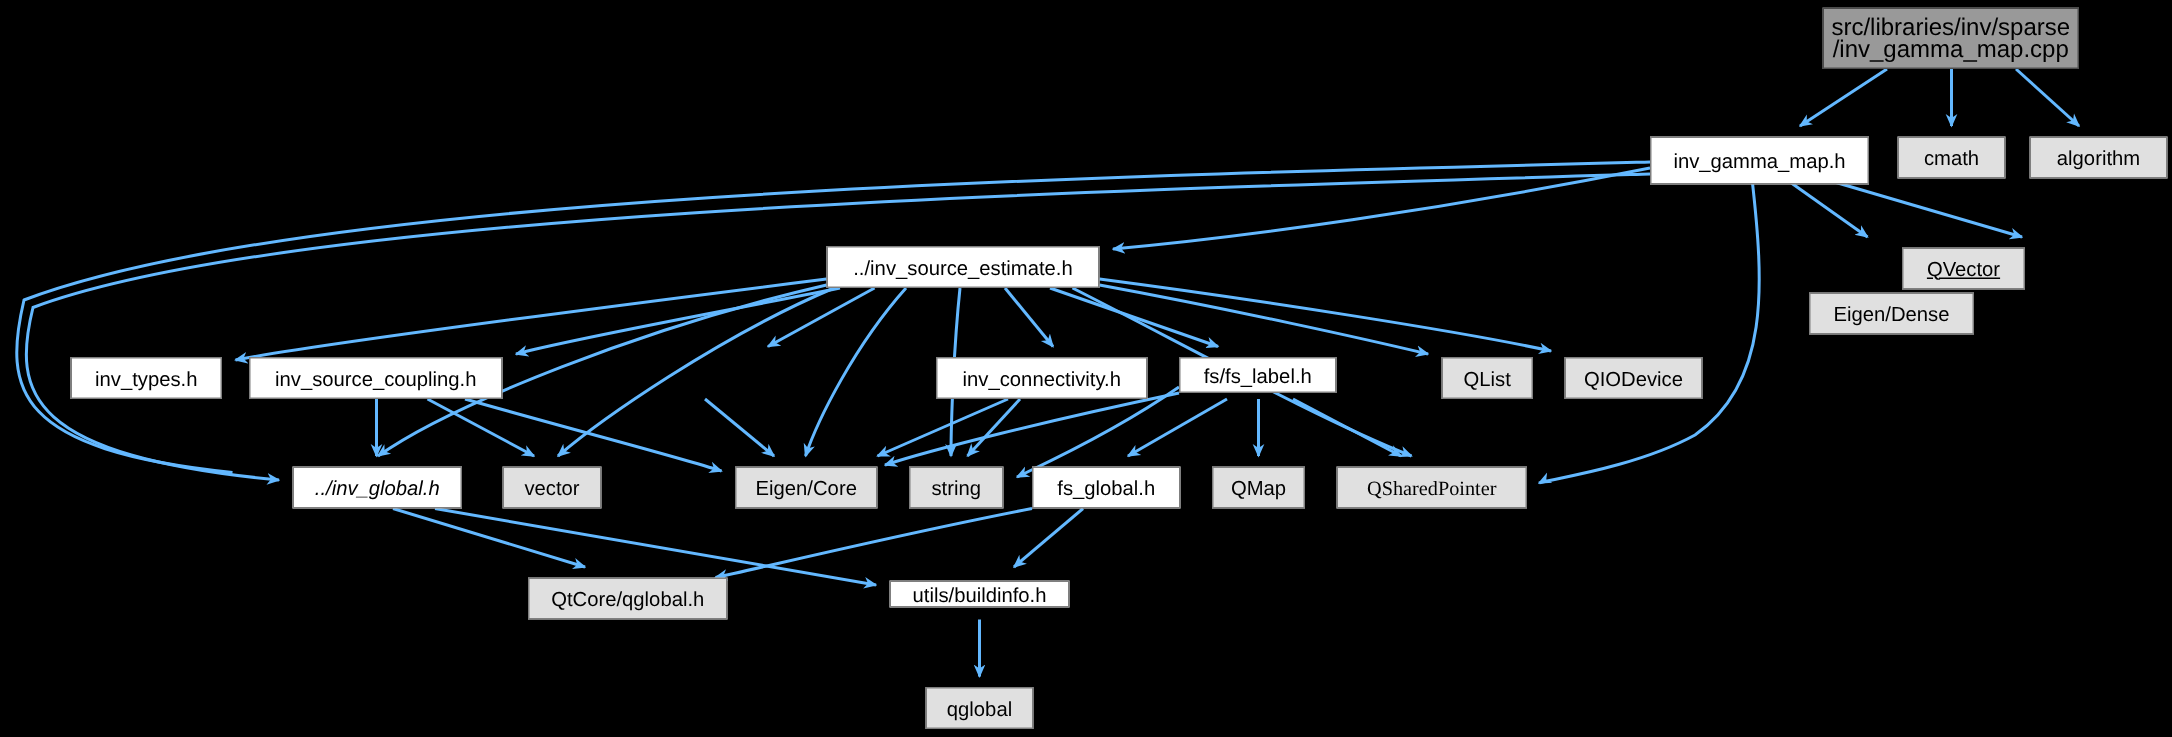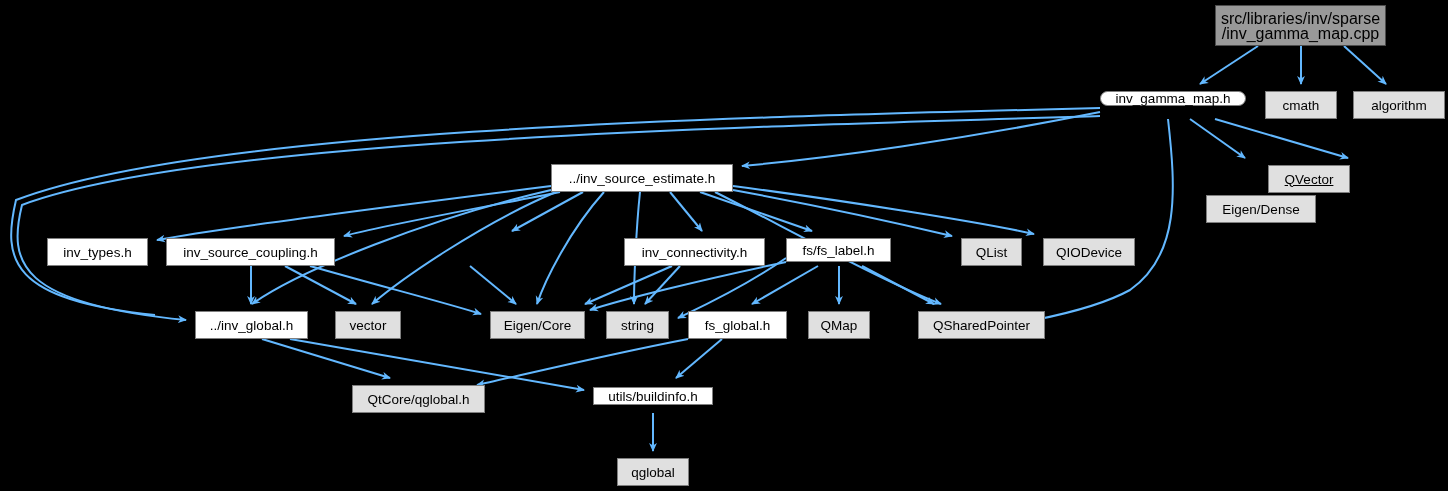--- a/index.html
+++ b/index.html
@@ -92,35 +92,35 @@
     <path d="M290,339 C420,362 540,382 584,390" fill="none" stroke="#63b8ff" stroke-width="2" marker-end="url(#arrow)"></path>
 
     <path d="M688,339 C600,356 510,378 477,385" fill="none" stroke="#63b8ff" stroke-width="2" marker-end="url(#arrow)"></path>
     <path d="M722,339 L676,378" fill="none" stroke="#63b8ff" stroke-width="2" marker-end="url(#arrow)"></path>
 
     <path d="M653,413 L653,451" fill="none" stroke="#63b8ff" stroke-width="2" marker-end="url(#arrow)"></path>
   </svg>
 
   <div class="node root" style="left:1215px;top:5px;width:171px;height:41px;">src/libraries/inv/sparse
 /inv_gamma_map.cpp</div>
-  <div class="node header" style="left:1100px;top:91px;width:146px;height:15px;border-radius:14px;">inv_gamma_map.h</div>
+  <div class="node header" style="left:1100px;top:91px;width:146px;height:32px;">inv_gamma_map.h</div>
   <div class="node sys" style="left:1265px;top:91px;width:72px;height:28px;">cmath</div>
   <div class="node sys" style="left:1353px;top:91px;width:92px;height:28px;text-align:center;">algorithm</div>
   <div class="node sys" style="left:1206px;top:165px;width:110px;height:28px;margin-top:30px;">Eigen/Dense</div>
   <div class="node sys" style="left:1268px;top:165px;width:82px;height:28px;text-decoration:underline;">QVector</div>
   <div class="node header" style="left:551px;top:164px;width:182px;height:28px;">../inv_source_estimate.h</div>
   <div class="node header" style="left:47px;top:238px;width:101px;height:28px;">inv_types.h</div>
   <div class="node header" style="left:166px;top:238px;width:169px;height:28px;">inv_source_coupling.h</div>
   <div class="node header" style="left:624px;top:238px;width:141px;height:28px;">inv_connectivity.h</div>
   <div class="node header" style="left:786px;top:238px;width:105px;height:24px;">fs/fs_label.h</div>
   <div class="node sys" style="left:961px;top:238px;width:61px;height:28px;">QList</div>
   <div class="node sys" style="left:1043px;top:238px;width:92px;height:28px;">QIODevice</div>
-  <div class="node header" style="left:195px;top:311px;width:113px;height:28px;">../inv_global.h</div>
+  <div class="node header" style="left:195px;top:311px;width:113px;height:28px;font-style:italic;">../inv_global.h</div>
   <div class="node sys" style="left:335px;top:311px;width:66px;height:28px;">vector</div>
   <div class="node sys" style="left:490px;top:311px;width:95px;height:28px;">Eigen/Core</div>
   <div class="node sys" style="left:606px;top:311px;width:63px;height:28px;">string</div>
   <div class="node header" style="left:688px;top:311px;width:99px;height:28px;">fs_global.h</div>
   <div class="node sys" style="left:808px;top:311px;width:62px;height:28px;">QMap</div>
-  <div class="node sys" style="left:918px;top:311px;width:127px;height:28px;">QSharedPointer</div>
+  <div class="node sys" style="left:891px;top:311px;width:127px;height:28px;font-family:Liberation Serif, serif;">QSharedPointer</div>
   <div class="node sys" style="left:352px;top:385px;width:133px;height:28px;">QtCore/qglobal.h</div>
   <div class="node header" style="left:593px;top:387px;width:120px;height:18px;">utils/buildinfo.h</div>
   <div class="node sys" style="left:617px;top:458px;width:72px;height:28px;">qglobal</div>
 </div>
 
 </body></html>

